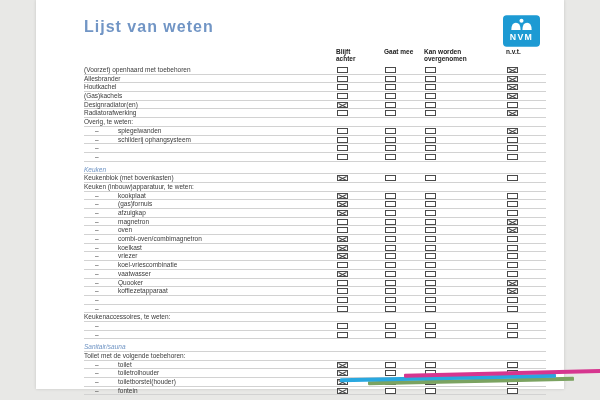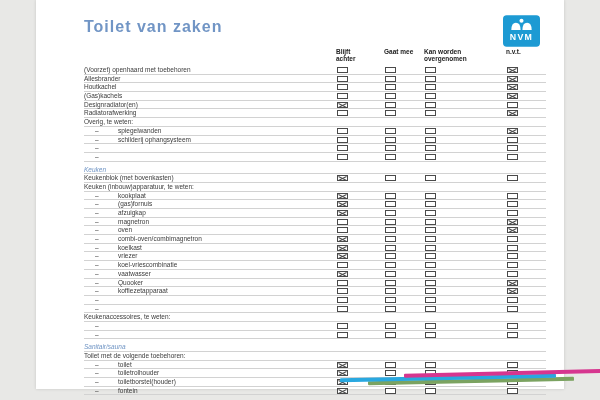--- a/index.html
+++ b/index.html
@@ -61,21 +61,21 @@
   .stripe{position:absolute;height:4px;border-radius:1px;}
   .stripe.pink {left:368px;top:371px;width:228px;transform:rotate(-1.4deg);z-index:3;}
   .stripe.blue {left:304px;top:376px;width:216px;transform:rotate(-1.2deg);z-index:2;}
   .stripe.green{left:332px;top:379px;width:206px;transform:rotate(-1.2deg);z-index:1;}
 </style>
 </head>
 <body>
 
 <div class="page">
 
-  <h1 class="title" style="color: rgb(113, 149, 197);">Toilet van zaken</h1>
+  <h1 class="title" style="color: rgb(113, 149, 197);">Lijst van weten</h1>
 
   <div class="logo">
     <svg viewBox="0 0 40 34" xmlns="http://www.w3.org/2000/svg">
       <rect x="0" y="0" width="40" height="34" rx="4" fill="#1d9ad3"></rect>
       <path d="M9 16 q0-8 5-8 q5 0 5 8 z" fill="#ffffff"></path>
       <path d="M21 16 q0-8 5-8 q5 0 5 8 z" fill="#ffffff"></path>
       <circle cx="20" cy="6" r="2.2" fill="#ffffff"></circle>
       <text x="20" y="27" text-anchor="middle" font-family="Liberation Sans, sans-serif" font-size="9.5" font-weight="bold" letter-spacing="1.5" fill="#ffffff">NVM</text>
     </svg>
   </div>

